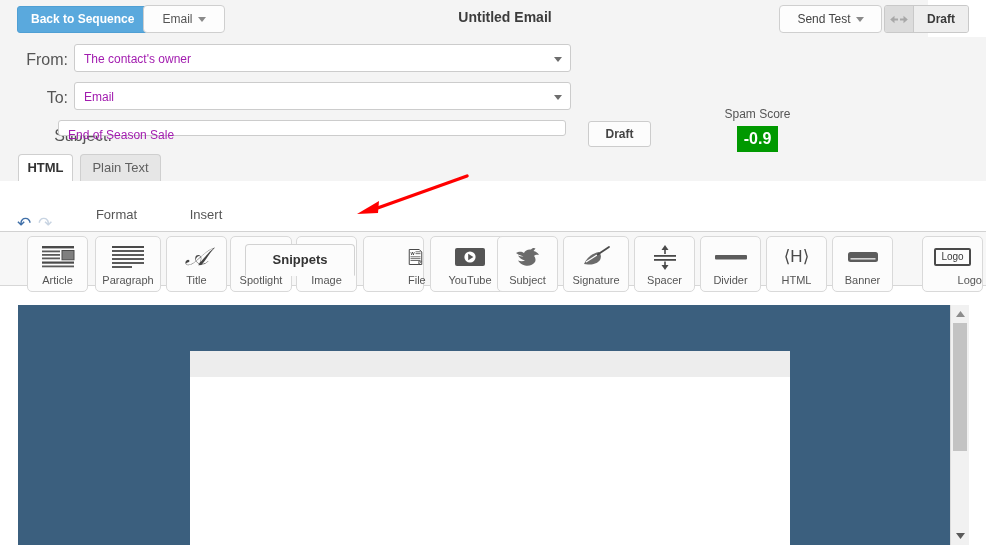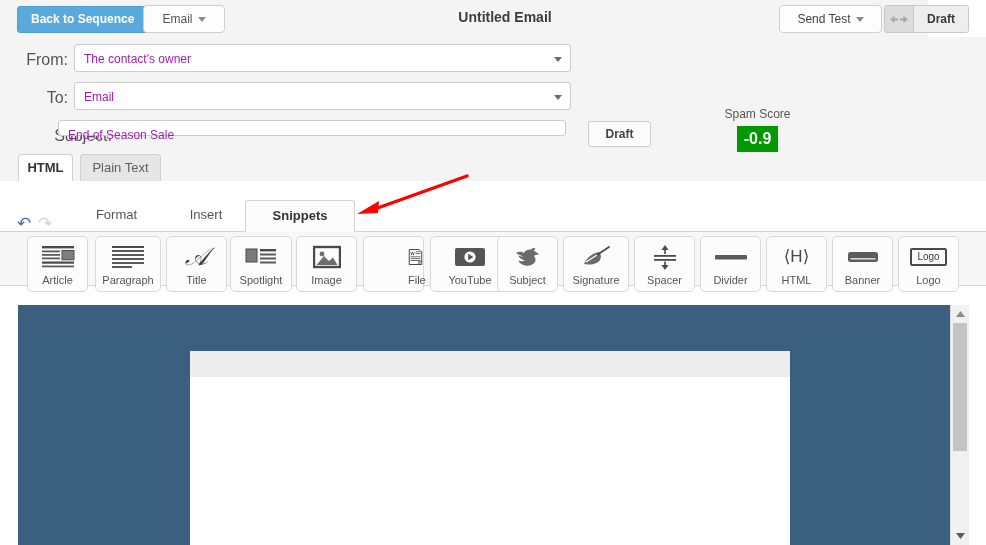--- a/index.html
+++ b/index.html
@@ -126,21 +126,21 @@
   .redo{left:38px;color:#c8d4e2;}
   .etab{
     position:absolute;top:0;height:32px;line-height:30px;text-align:center;
     font-size:13px;color:#555;cursor:pointer;box-sizing:border-box;
   }
   .etab.format{left:85px;width:63px;}
   .etab.insert{left:178px;width:56px;}
   .etab.snippets{
     left:245px;width:110px;background:#fcfcfc;color:#333;font-weight:bold;
     border:1px solid #d2d2d2;border-bottom:1px solid #fcfcfc;
-    border-radius:4px 4px 0 0;z-index:3;
+    border-radius:4px 4px 0 0;z-index:3;margin-top:44px;
   }
   .etabline{
     position:absolute;left:0;top:50px;width:986px;height:1px;background:#d2d2d2;
   }
 
   
   .snipbar{
     position:absolute;left:0;top:51px;width:986px;height:54px;
     background:#f7f7f7;border-bottom:1px solid #d7d7d7;
     padding-top:4px;box-sizing:border-box;
@@ -404,21 +404,21 @@
       <div class="snip" style="left:832px;">
         <div class="ico">
           <svg width="32" height="16" viewBox="0 0 32 16">
             <rect x="1" y="3" width="30" height="10" rx="2.5" fill="#5c5c5c"></rect>
             <rect x="3.5" y="9" width="25" height="1.6" fill="#d5d5d5"></rect>
           </svg>
         </div>
         <div class="lbl">Banner</div>
       </div>
 
-      <div class="snip" style="left:898px;">
+      <div class="snip" style="left:922px;text-align:right;">
         <div class="ico">
           <span style="display:inline-block;border:2px solid #4a4a4a;border-radius:2px;padding:1px 5px;font-size:10px;color:#3a3a3a;line-height:12px;">Logo</span>
         </div>
         <div class="lbl">Logo</div>
       </div>
     </div>
 
     <div class="canvaswrap">
       <div class="mailbody">
         <div class="mailhead"></div>

